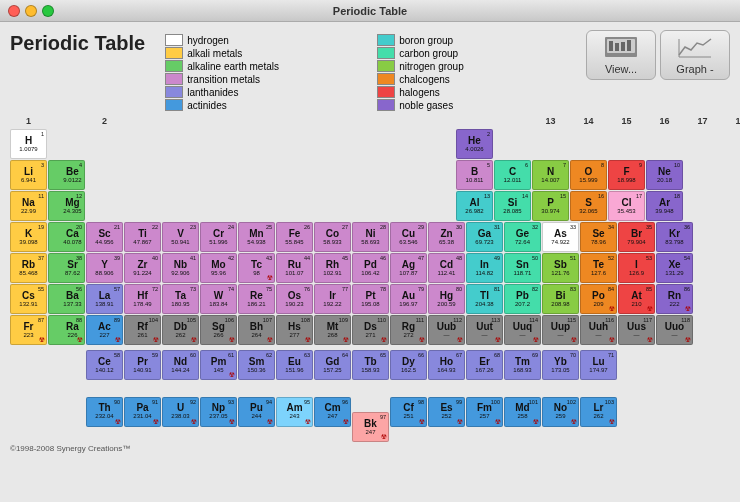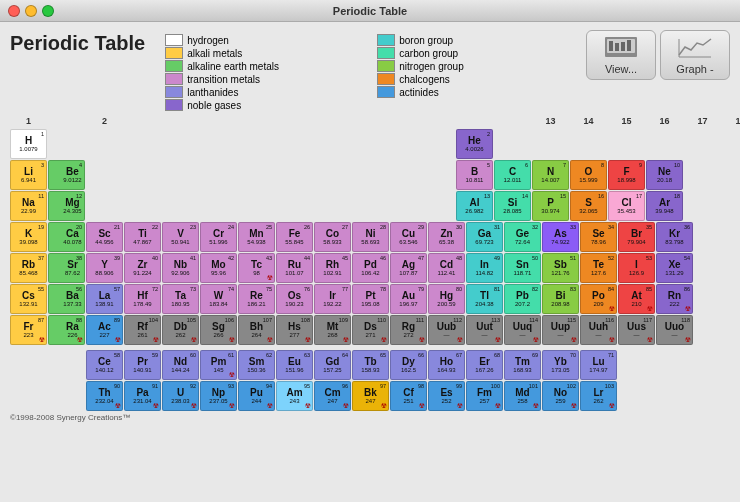--- a/index.html
+++ b/index.html
@@ -206,20 +206,24 @@
                 <div class="legend-color" style="background: rgb(204, 136, 204);"></div>
                 <span>transition metals</span>
               </div>
               <div class="legend-item">
                 <div class="legend-color" style="background: rgb(238, 136, 34);"></div>
                 <span>chalcogens</span>
               </div>
               <div class="legend-item">
                 <div class="legend-color" style="background: rgb(136, 136, 221);"></div>
                 <span>lanthanides</span>
+              </div>
+              <div class="legend-item">
+                <div class="legend-color" style="background: rgb(238, 68, 68);"></div>
+                <span>halogens</span>
               </div>
               <div class="legend-item">
                 <div class="legend-color" style="background: rgb(68, 153, 221);"></div>
                 <span>actinides</span>
               </div>
               <div class="legend-item">
                 <div class="legend-color" style="background: rgb(136, 102, 204);"></div>
                 <span>noble gases</span>
               </div>
             </div>
@@ -431,21 +435,21 @@
         <div class="pt-cell" style="background:#44cccc;">
           <span class="anum">31</span>
           <span class="sym">Ga</span>
           <span class="mass">69.723</span>
         </div>
         <div class="pt-cell" style="background:#44ddaa;">
           <span class="anum">32</span>
           <span class="sym">Ge</span>
           <span class="mass">72.64</span>
         </div>
-        <div class="pt-cell" style="background:#8b5cf6;">
+        <div class="pt-cell" style="background:#ffffff;">
           <span class="anum">33</span>
           <span class="sym">As</span>
           <span class="mass">74.922</span>
         </div>
         <div class="pt-cell" style="background:#ee8822;">
           <span class="anum">34</span>
           <span class="sym">Se</span>
           <span class="mass">78.96</span>
         </div>
         <div class="pt-cell" style="background:#ee4444;">
@@ -873,21 +877,21 @@
           <span class="sym">Am</span>
           <span class="mass">243</span>
           <span class="rad">☢</span>
         </div>
         <div class="pt-cell" style="background:#4499dd;">
           <span class="anum">96</span>
           <span class="sym">Cm</span>
           <span class="mass">247</span>
           <span class="rad">☢</span>
         </div>
-        <div class="pt-cell" style="background:#eab308;">
+        <div class="pt-cell" style="background:#fca5a5;margin-top:31px;">
           <span class="anum">97</span>
           <span class="sym">Bk</span>
           <span class="mass">247</span>
           <span class="rad">☢</span>
         </div>
         <div class="pt-cell" style="background:#4499dd;">
           <span class="anum">98</span>
           <span class="sym">Cf</span>
           <span class="mass">251</span>
           <span class="rad">☢</span>

